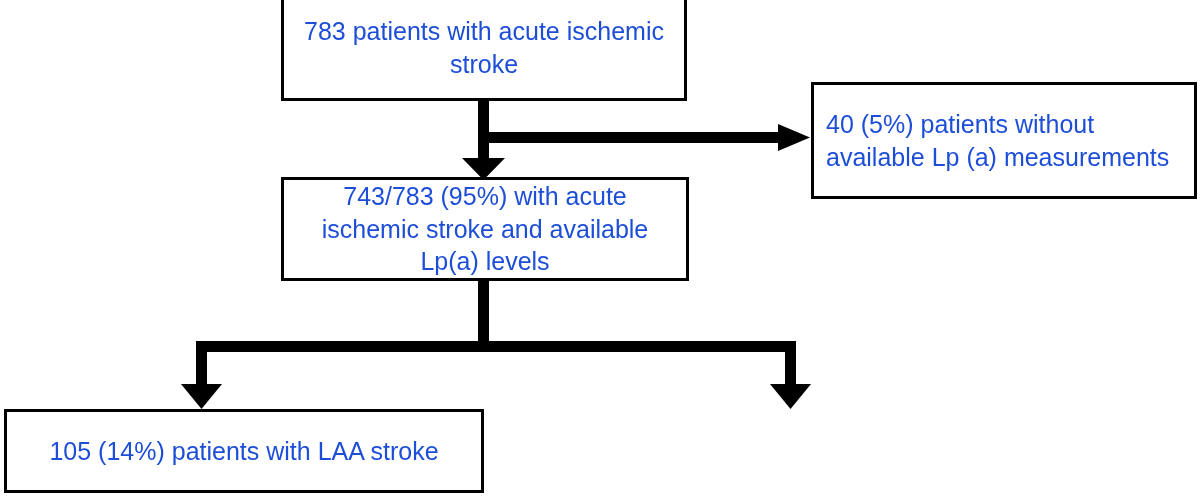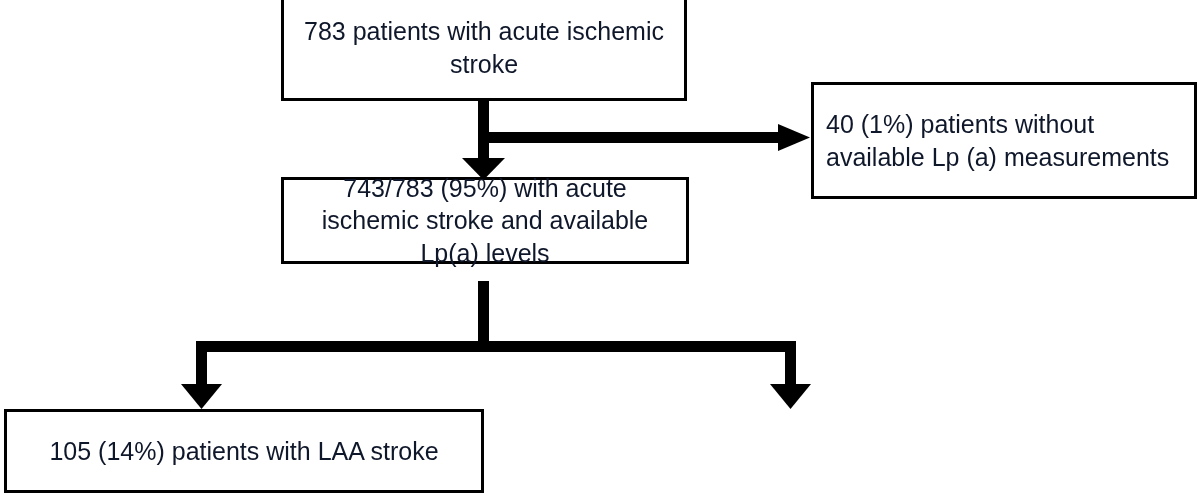--- a/index.html
+++ b/index.html
@@ -21,30 +21,30 @@
     background: #ffffff;
     border: 3px solid #000000;
     display: flex;
     align-items: center;
     justify-content: center;
     padding: 4px 12px;
   }
   .node-text {
     font-size: 25px;
     line-height: 1.30;
-    color: #0f172a;
+    color: #1d4ed8;
     width: 100%;
   }
   .align-center .node-text { text-align: center; }
   .align-left   .node-text { text-align: left; }
 
   
   #node-top      { left: 281px;  top: -6px;   width: 406px; height: 107px; }
   #node-excluded { left: 811px;  top: 82px;   width: 386px; height: 117px; }
-  #node-included { left: 281px;  top: 177px;  width: 408px; height: 87px; }
+  #node-included { left: 281px;  top: 177px;  width: 408px; height: 104px; }
   #node-laa      { left: 4px;    top: 409px;  width: 480px; height: 84px;  }
   #node-nonlaa   { left: 586px;  top: 409px;  width: 409px; height: 84px;  }
 
   #connectors {
     position: absolute;
     left: 0;
     top: 0;
     width: 1200px;
     height: 500px;
     pointer-events: none;
@@ -81,21 +81,21 @@
       <rect x="785" y="341" width="11" height="47" fill="#000000"></rect>
       <polygon points="770,384 811,384 790.5,409" fill="#000000"></polygon>
     </g>
   </svg>
 
   <div class="node align-center" id="node-top">
     <span class="node-text">783 patients with acute ischemic stroke</span>
   </div>
 
   <div class="node align-left" id="node-excluded">
-    <span class="node-text">40 (1%) patients without available Lp (a) measurements</span>
+    <span class="node-text">40 (5%) patients without available Lp (a) measurements</span>
   </div>
 
   <div class="node align-center" id="node-included">
     <span class="node-text">743/783 (95%) with acute ischemic stroke and available Lp(a) levels</span>
   </div>
 
   <div class="node align-center" id="node-laa">
     <span class="node-text">105 (14%) patients with LAA stroke</span>
   </div>
 

